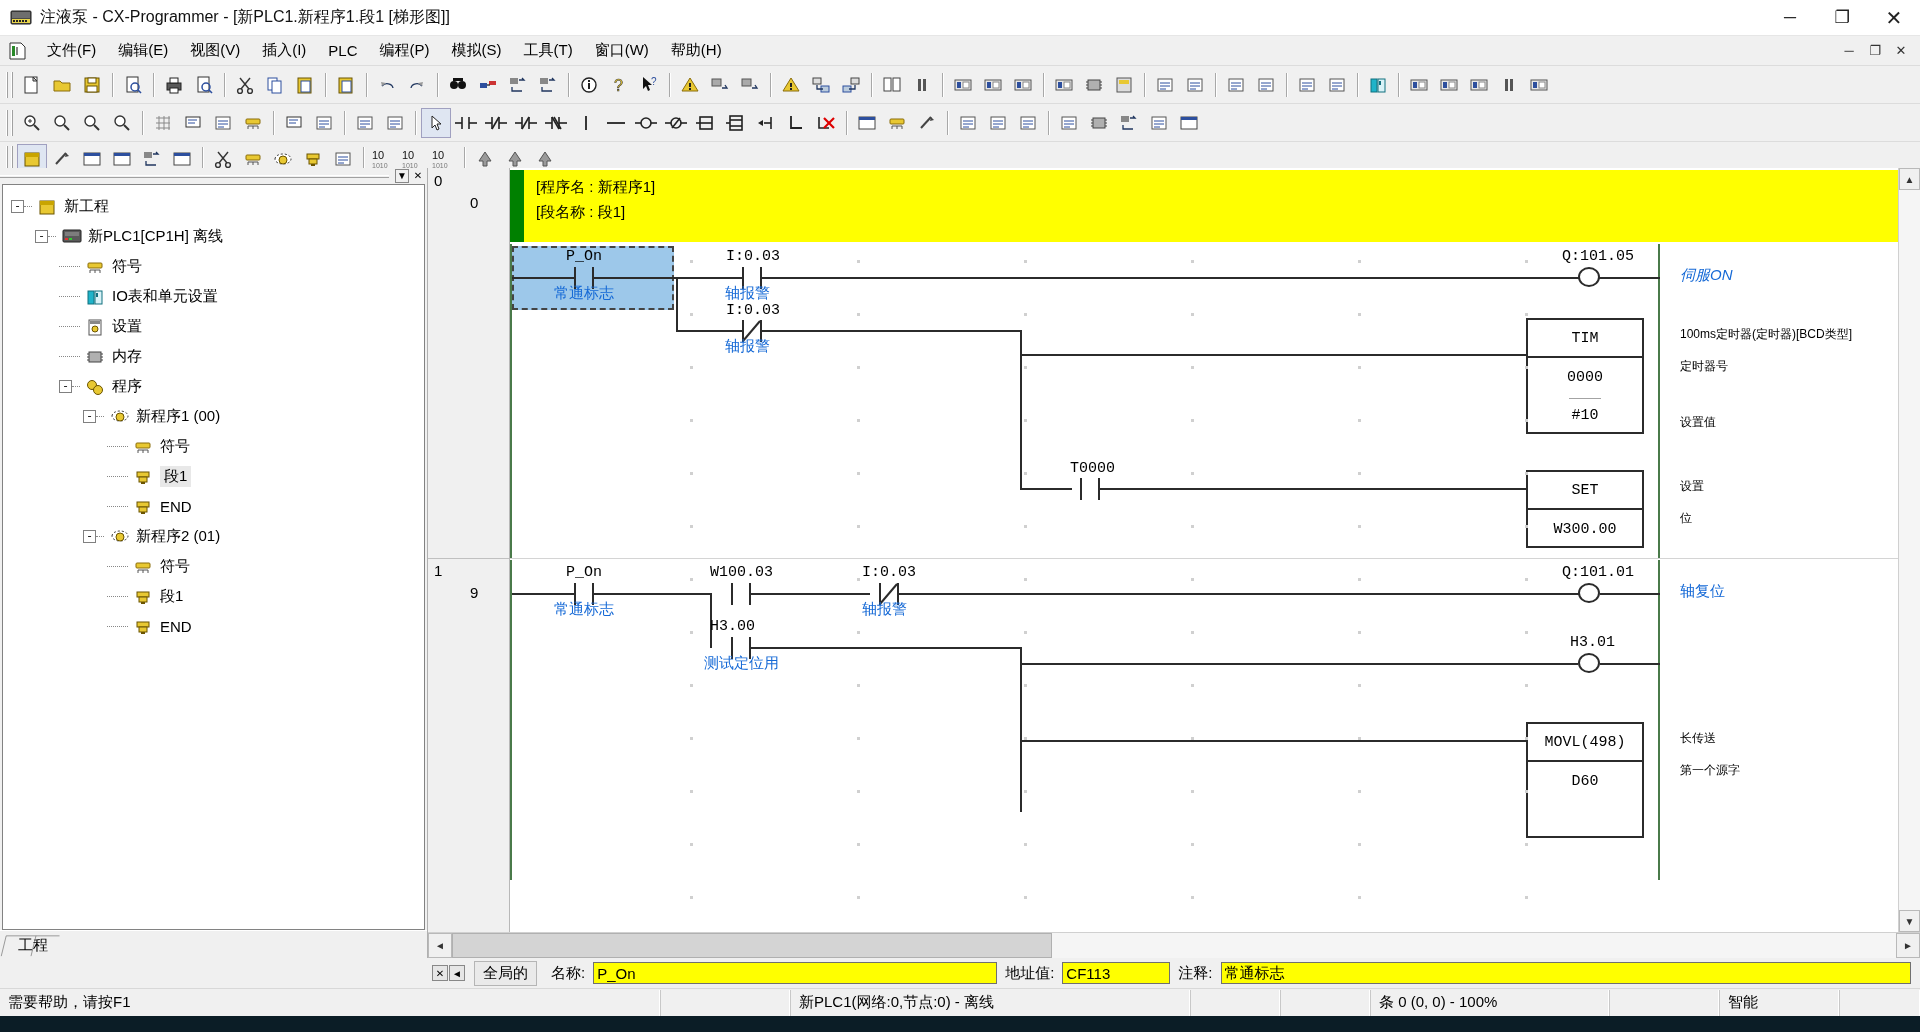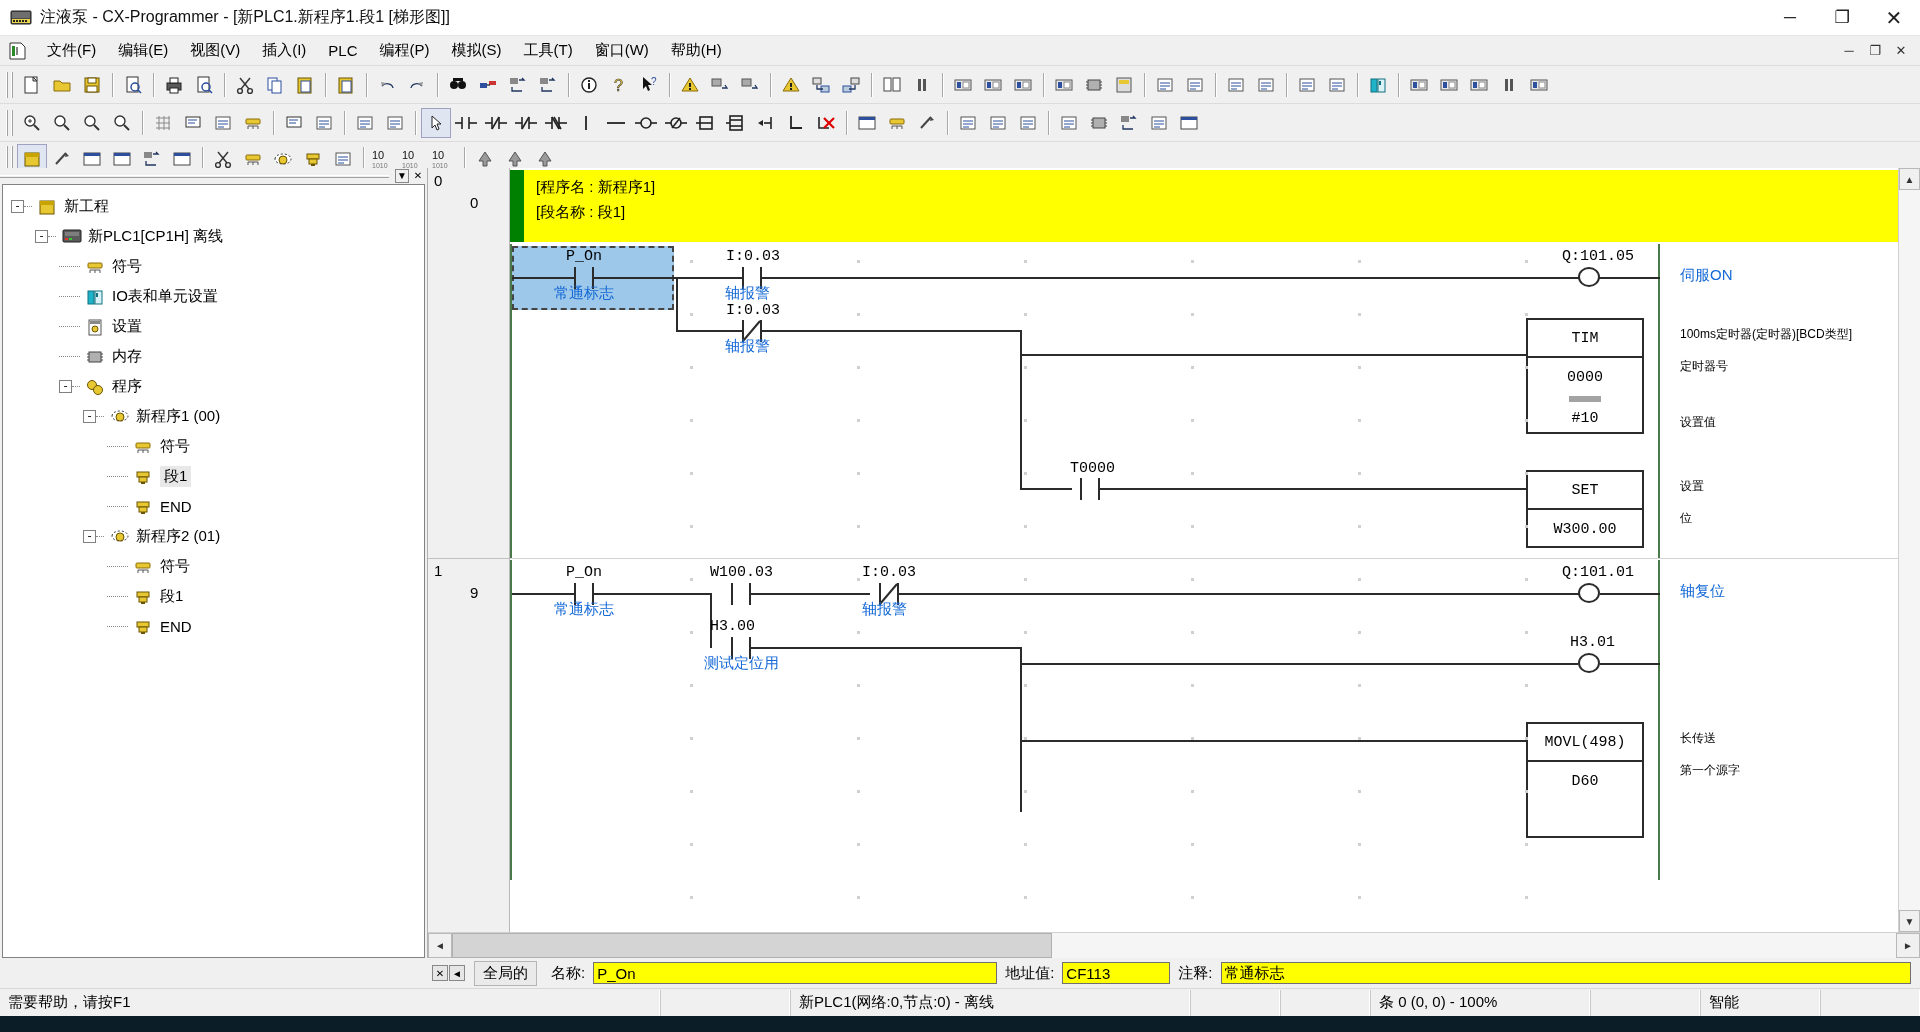--- a/index.html
+++ b/index.html
@@ -1092,20 +1092,29 @@
             <div class="tn-spacer" style="width: 104px;"></div>
             <div style="width: 21px; height: 1px; border-top: 1px dotted rgb(136, 136, 136);"></div>
             <div class="tn-icon"><svg width="20" height="20">
                 <rect x="4" y="5" width="12" height="5" fill="#e8c832" stroke="#6b5400"></rect>
                 <rect x="6" y="10" width="8" height="5" fill="#e8c832" stroke="#6b5400"></rect>
                 <rect x="8" y="15" width="4" height="2" fill="#6b5400"></rect>
               </svg></div>
             <div class="tn-label">END</div>
           </div>
         </div>
+      <div class="lp-tabs">
+        <div class="lp-tab">
+          <svg style="position:absolute;left:0;top:0;width:100%;height:100%;" viewBox="0 0 100 26" preserveAspectRatio="none">
+            <path d="M2 24 L10 2 L96 2" fill="none" stroke="#808080" stroke-width="1"></path>
+            <path d="M50 24 L58 2" fill="none" stroke="#808080" stroke-width="1"></path>
+          </svg>
+          <span style="position:relative;">工程</span>
+        </div>
+      </div>
     </div>
 
     <div class="ladder-wrap">
       <div class="ladder-row">
 
         <div class="rungnum-col">
           <div class="rnum" style="left:6px;top:4px;">0</div>
           <div class="rnum" style="left:42px;top:26px;">0</div>
           <div style="position:absolute;left:0;right:0;top:390px;height:1px;background:#c0c0c0;"></div>
           <div class="rnum" style="left:6px;top:394px;">1</div>
@@ -1163,37 +1172,37 @@
           <div class="vline" style="left:510px;top:162px;height:160px;"></div>
 
           <div class="hline" style="left:510px;top:186px;width:508px;"></div>
 
           <div class="hline" style="left:510px;top:320px;width:52px;"></div>
 
           <div class="fblock" style="left:1016px;top:150px;width:118px;height:116px;">
             <div class="fb-name">TIM</div>
             <div class="fb-op">0000</div>
             <div class="fb-op" style="position:relative;">
-                <span style="border-top:6px solid #a3a3a3;padding:8px 2px;">#10</span>
+                <span style="border-top:1px solid #a3a3a3;padding:8px 2px;">#10</span>
               </div>
           </div>
 
           <div class="lbl" style="left:560px;top:292px;">T0000</div>
           <div class="contact-n" style="left:570px;top:310px;">
             <i style="left:0px;top:0px;"></i>
               <i style="left:18px;top:0px;"></i>
           </div>
           <div class="hline" style="left:590px;top:320px;width:428px;"></div>
 
           <div class="fblock" style="left:1016px;top:302px;width:118px;height:78px;">
             <div class="fb-name">SET</div>
             <div class="fb-op">W300.00</div>
           </div>
 
-          <div class="cmt" style="left:1170px;top:98px;">伺服ON</div>
+          <div class="cmt" style="left:1170px;top:98px;font-style:italic;">伺服ON</div>
           <div class="cmtblk" style="left:1170px;top:158px;">100ms定时器(定时器)[BCD类型]</div>
           <div class="cmtblk" style="left:1170px;top:190px;">定时器号</div>
           <div class="cmtblk" style="left:1170px;top:246px;">设置值</div>
           <div class="cmtblk" style="left:1170px;top:310px;">设置</div>
           <div class="cmtblk" style="left:1170px;top:342px;">位</div>
 
           <div class="rungsep" style="top:390px;"></div>
 
           <div class="railline" style="left:0px;top:392px;height:320px;"></div>
           <div class="railline" style="left:1148px;top:392px;height:320px;"></div>
@@ -1365,20 +1374,20 @@
     <div class="sb-label">注释:</div>
     <div class="sb-field" style="width:690px;">常通标志</div>
   </div>
 
   <div class="statusbar">
     <div class="sbcell first" style="width:660px;">需要帮助，请按F1</div>
     <div class="sbcell" style="width:130px;"></div>
     <div class="sbcell" style="width:400px;">新PLC1(网络:0,节点:0) - 离线</div>
     <div class="sbcell" style="width:90px;"></div>
     <div class="sbcell" style="width:90px;"></div>
-    <div class="sbcell" style="width:220px;">条 0 (0, 0) - 100%</div>
+    <div class="sbcell" style="width:239px;">条 0 (0, 0) - 100%</div>
     <div class="sbcell" style="width:110px;"></div>
     <div class="sbcell" style="width:120px;">智能</div>
     <div class="sbcell" style="flex:1;"></div>
   </div>
 
   <div class="taskbar"></div>
 </div>
 
 </body></html>

